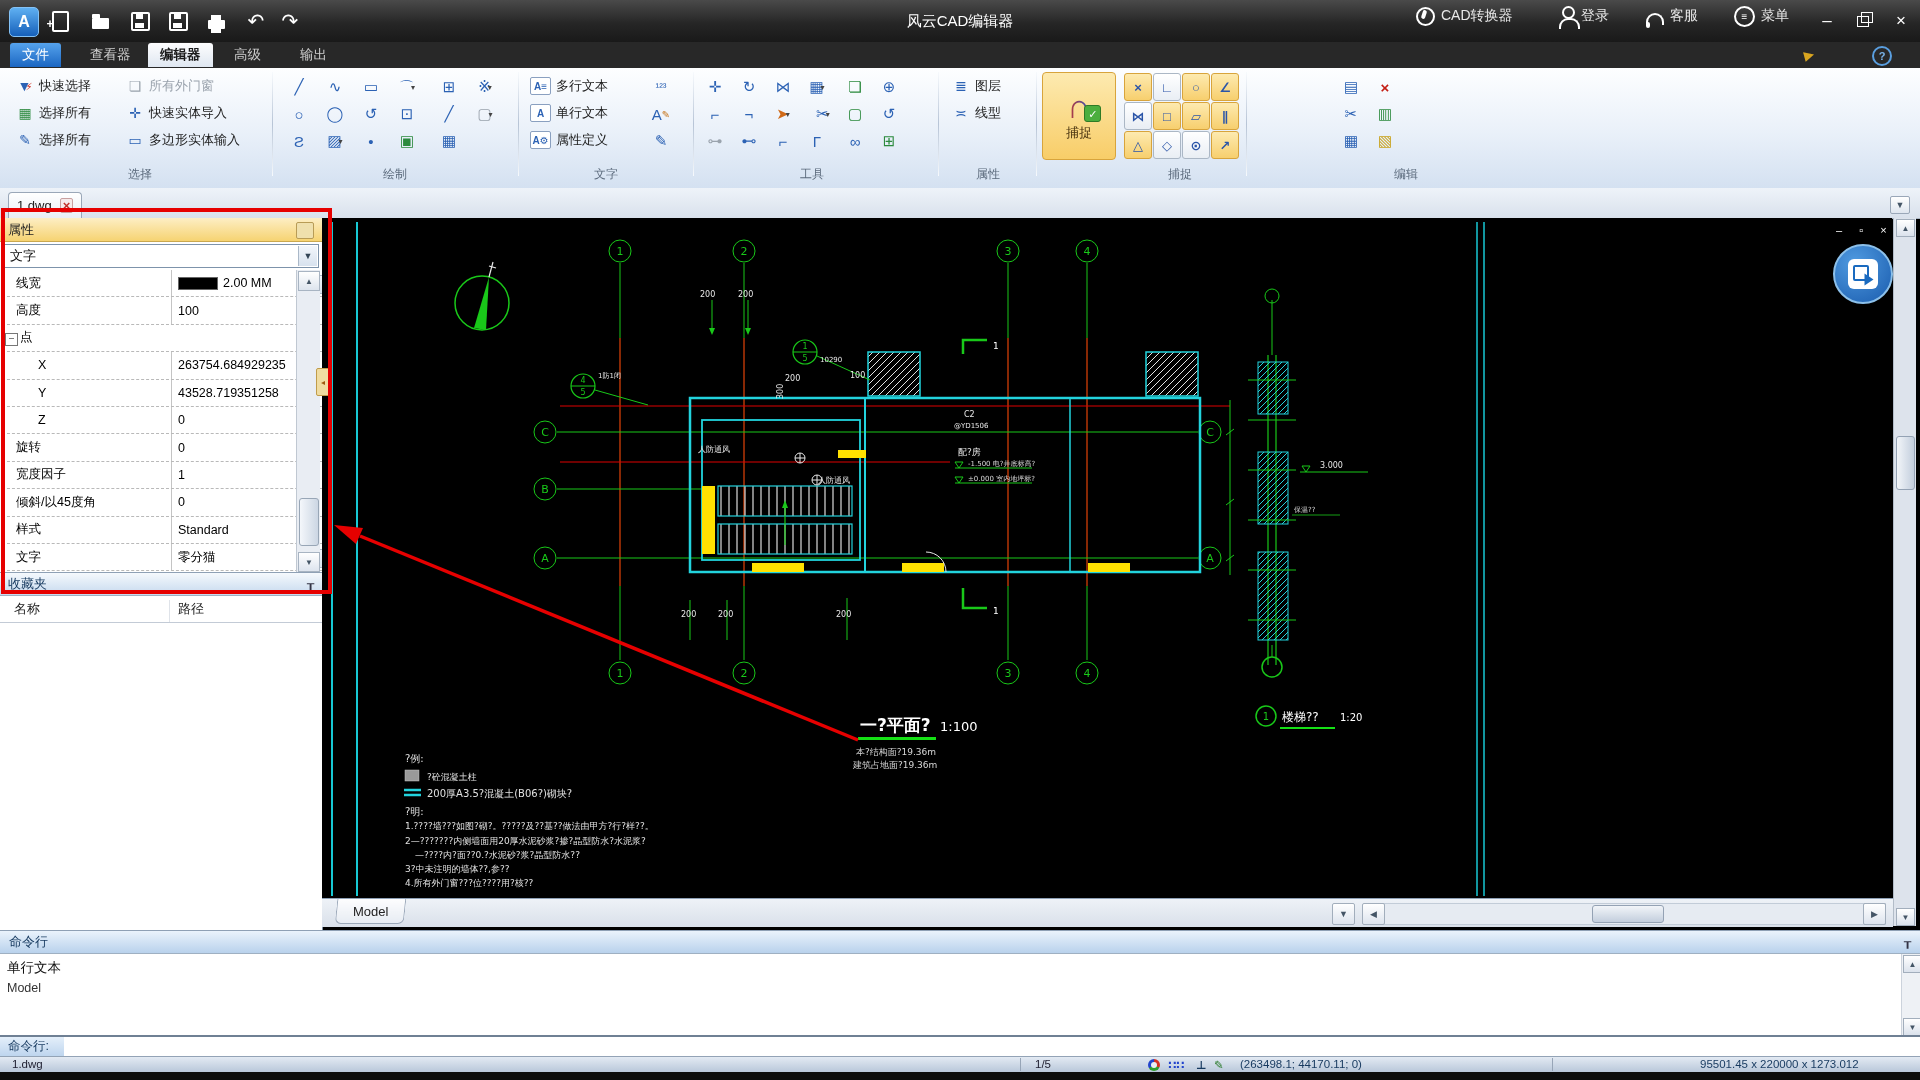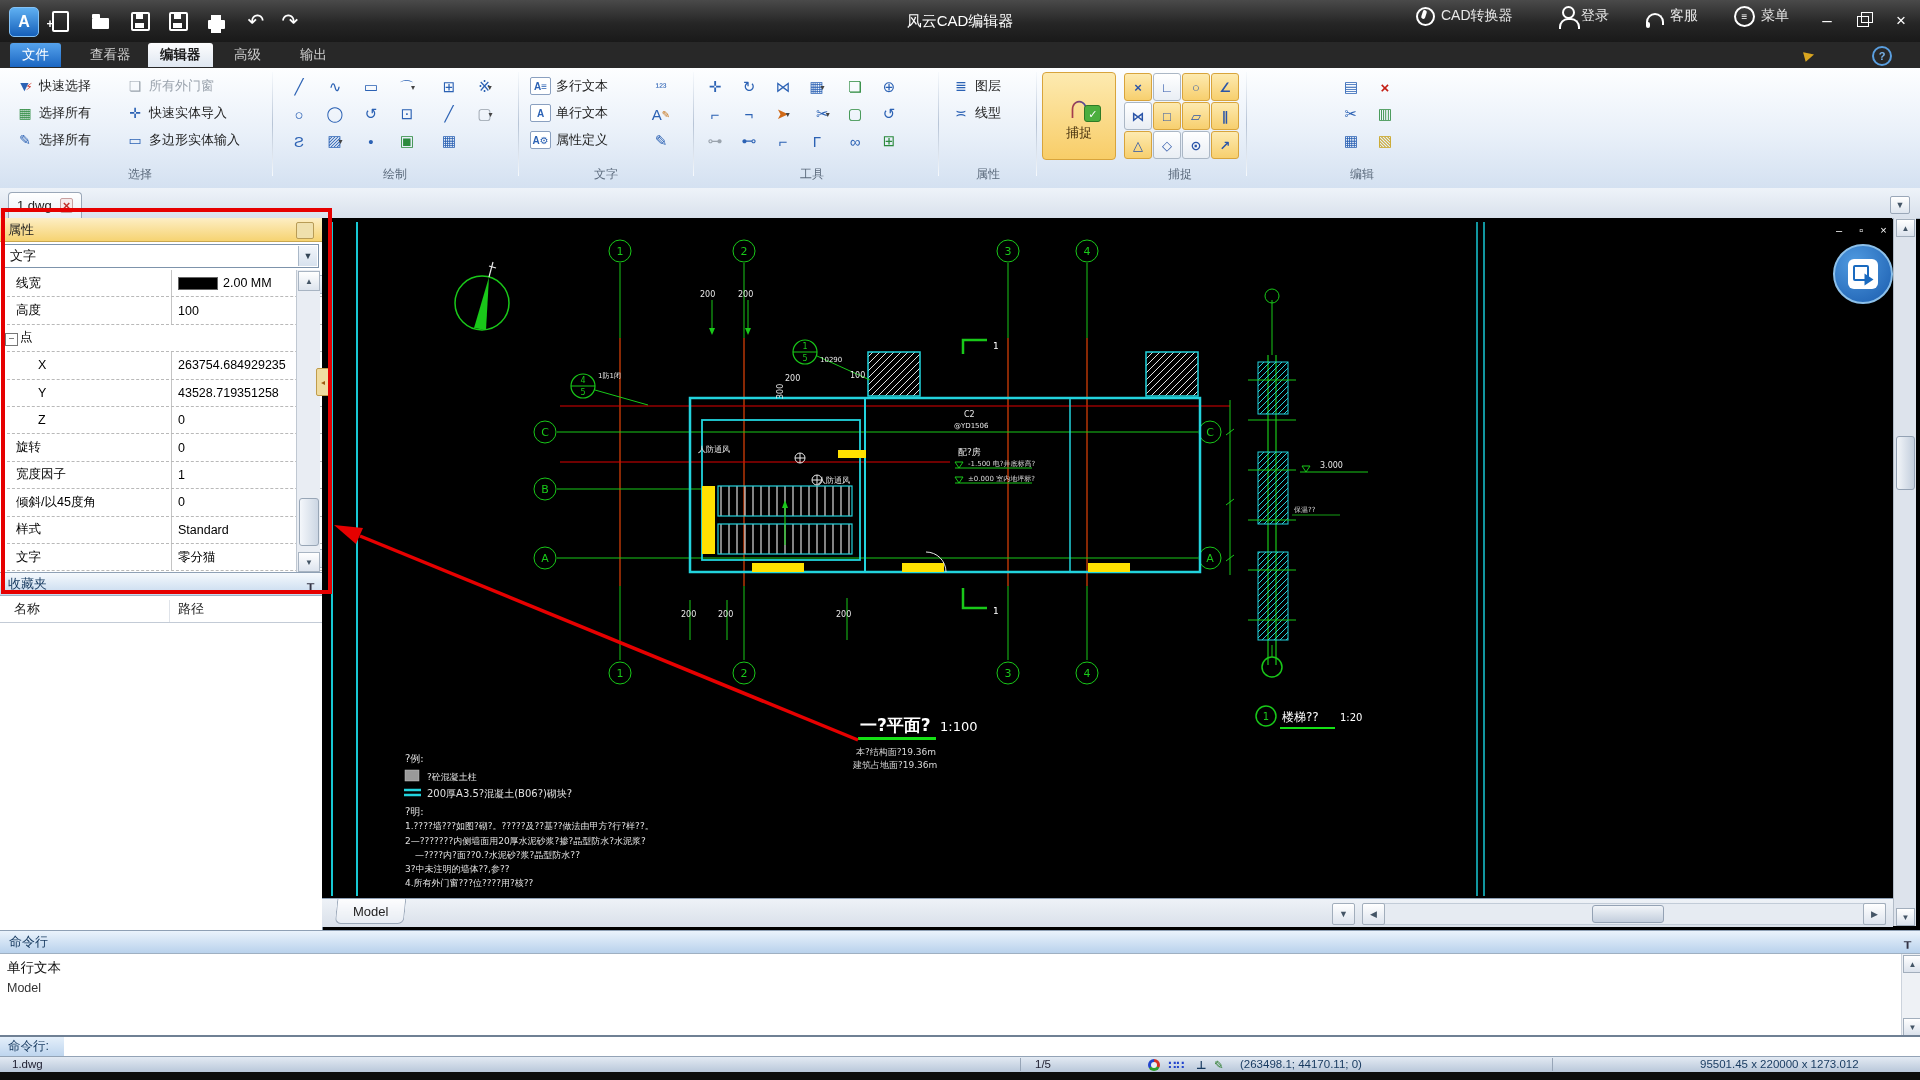--- a/index.html
+++ b/index.html
@@ -350,21 +350,21 @@
   <div class="snapb abs" style="left:1211px;top:63px">↗</div>
   <div class="glabel abs" style="left:1180px">捕捉</div>
   <div class="gdiv abs" style="left:1246px"></div>
 
   <div class="rico abs" style="left:1338px;top:6px">▤</div>
   <div class="rico abs" style="left:1372px;top:6px;color:#c41e14;font-weight:bold">×</div>
   <div class="rico abs" style="left:1338px;top:33px">✂</div>
   <div class="rico abs" style="left:1372px;top:33px;color:#2c8a3e">▥</div>
   <div class="rico abs" style="left:1338px;top:60px">▦</div>
   <div class="rico abs" style="left:1372px;top:60px;color:#c8a018">▧</div>
-  <div class="glabel abs" style="left:1362px">编辑</div>
+  <div class="glabel abs" style="left:1406px">编辑</div>
 </div>
 
 <div id="doctabs" class="abs">
   <div id="doctab1" class="abs">
     <span>1.dwg</span>
     <span class="closex">×</span>
   </div>
   <div id="dt-chev" class="abs">▼</div>
 </div>
 

